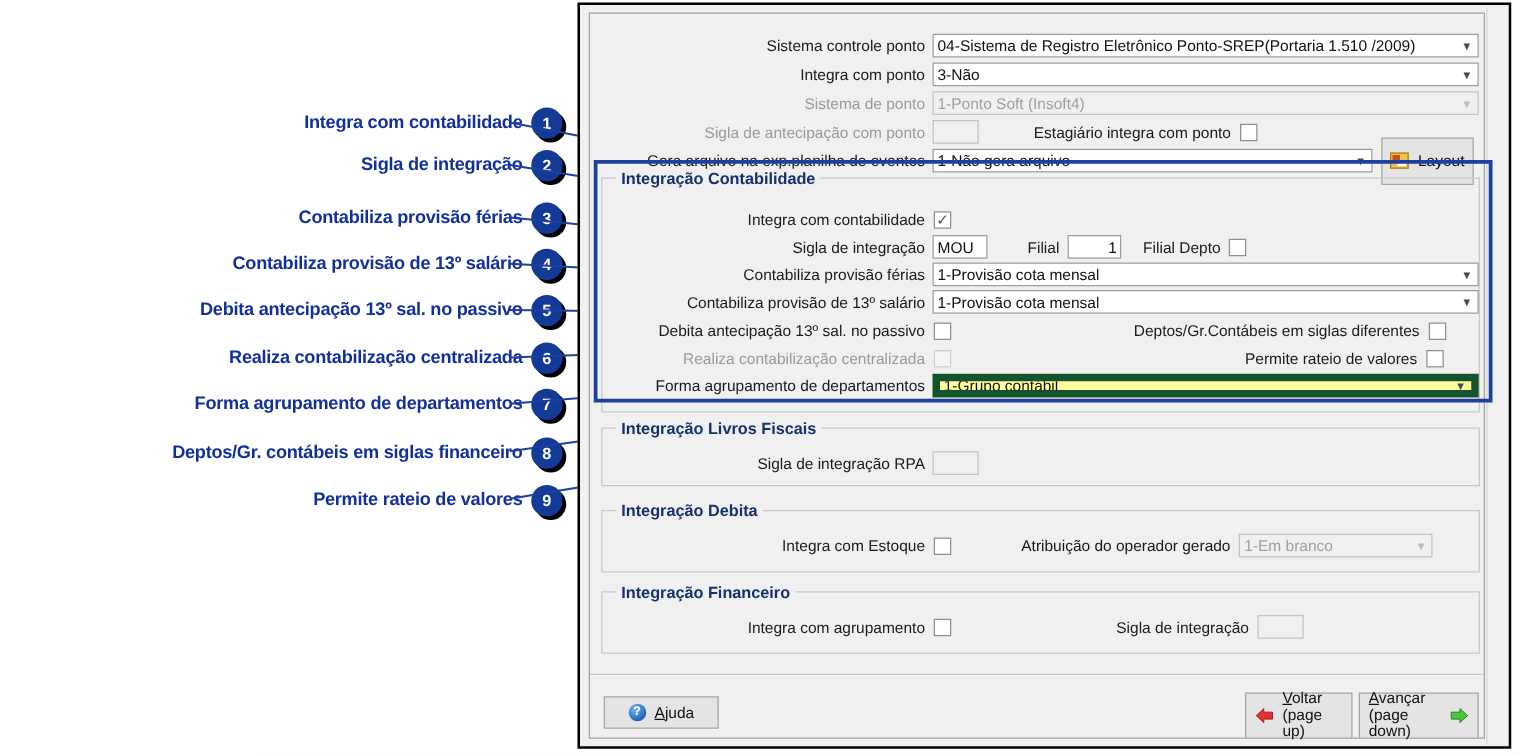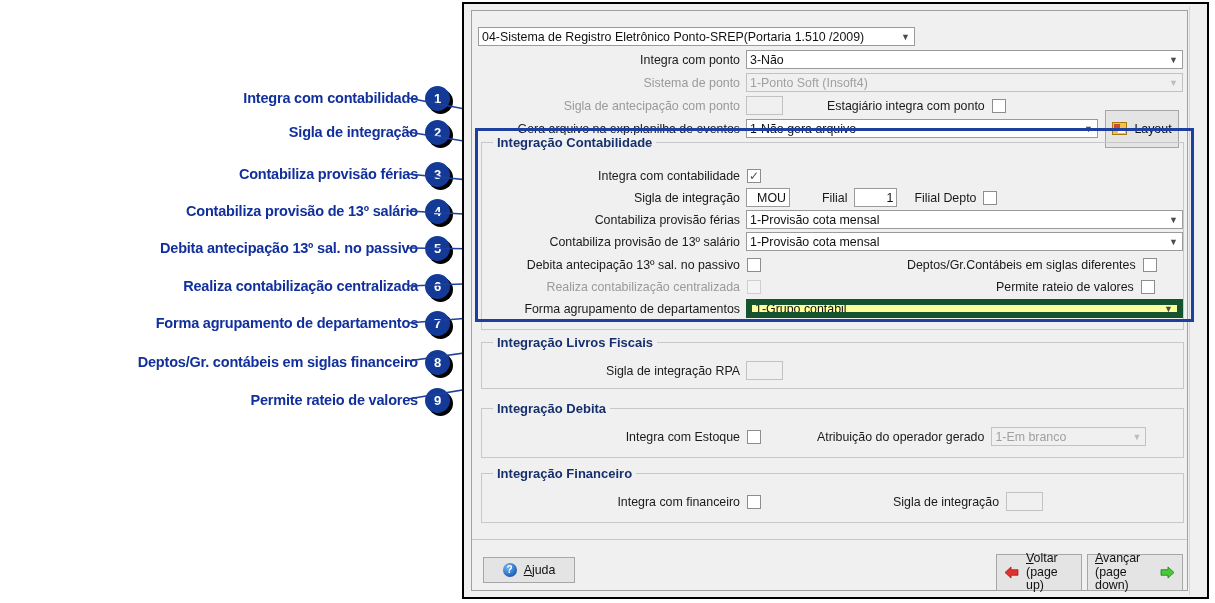--- a/index.html
+++ b/index.html
@@ -53,21 +53,21 @@
     position:absolute;right:0;top:0;bottom:0;width:17px;
     display:flex;align-items:center;justify-content:center;
     font-size:9px;color:#4a4a4a;
   }
   .combo.dis{background:#f0f0f0;border-color:#c2c2c2;color:#a0a0a0;}
   .combo.dis .arrow{color:#bdbdbd;}
   .combo.focusy{background:#ffff9e;border:6px solid #14532d;}
 
   .txtbox{
     background:#ffffff;border:1px solid #9b9b9b;height:19px;box-sizing:border-box;
-    display:flex;align-items:center;padding:0 3px;font-size:12.4px;color:#111;justify-content:flex-end;
+    display:flex;align-items:center;padding:0 3px;font-size:12.4px;color:#111;
   }
   .txtbox.dis{background:#f0f0f0;border-color:#c2c2c2;}
   .txtbox.right{justify-content:flex-end;}
 
   .chk{
     width:14px;height:14px;box-sizing:border-box;background:#ffffff;border:1px solid #8d8d8d;
     display:inline-flex;align-items:center;justify-content:center;flex:0 0 auto;
   }
   .chk.dis{background:#f4f4f4;border-color:#cfcfcf;}
   .chk .tick{font-size:12px;line-height:1;color:#4d4d4d;font-weight:bold;}
@@ -174,20 +174,21 @@
     <line x1="408" y1="323" x2="739" y2="296"></line>
     <line x1="408" y1="361" x2="1160" y2="253"></line>
     <line x1="408" y1="399" x2="1160" y2="275"></line>
   </g>
 </svg>
 
 <div id="win">
   <div id="win-inner">
 
     <div class="row" style="left:0;top:16px;width:711px;">
+      <span class="lbl" style="width:268px;">Sistema controle ponto</span>
       <div class="combo" style="margin-left:6px;width:437px;">
         <span class="txt">04-Sistema de Registro Eletrônico Ponto-SREP(Portaria 1.510 /2009)</span>
         <span class="arrow">▼</span>
       </div>
     </div>
 
     <div class="row" style="left:0;top:39px;width:711px;">
       <span class="lbl" style="width:268px;">Integra com ponto</span>
       <div class="combo" style="margin-left:6px;width:437px;">
         <span class="txt">3-Não</span>
@@ -306,21 +307,21 @@
       <div class="combo dis" style="margin-left:7px;width:155px;">
         <span class="txt">1-Em branco</span>
         <span class="arrow">▼</span>
       </div>
     </div>
 
     <div class="group" style="left:9px;top:462px;width:703px;height:50px;">
       <span class="group-title">Integração Financeiro</span>
     </div>
     <div class="row" style="left:0;top:481px;width:711px;">
-      <span class="lbl" style="width:268px;">Integra com financeiro</span>
+      <span class="lbl" style="width:268px;">Integra com agrupamento</span>
       <span class="chk" style="margin-left:7px;"></span>
       <span class="lbl" style="margin-left:132px;">Sigla de integração</span>
       <div class="txtbox dis" style="margin-left:7px;width:37px;">
         <span></span>
       </div>
     </div>
 
     <div class="bottom-sep" style="top:528px;"></div>
 
     <div class="btn" style="left:11px;top:546px;width:92px;height:26px;">

